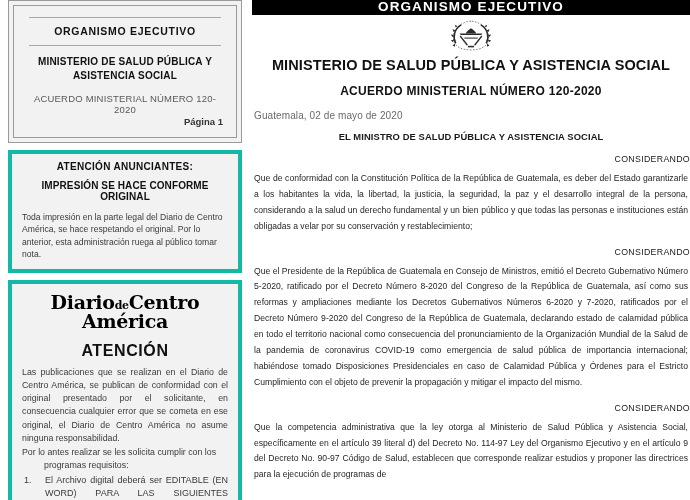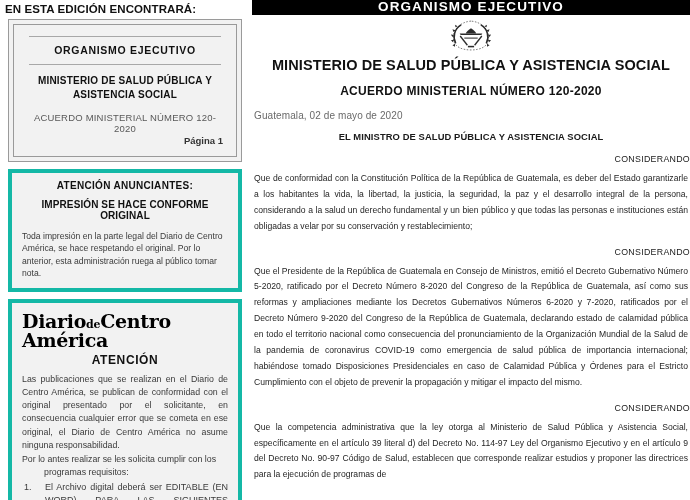--- a/index.html
+++ b/index.html
@@ -113,39 +113,40 @@
   }
   .t-body-small {
     font-size: 8.6px;
     line-height: 1.45;
     color: #3a3a3a;
     padding-top: 9px;
     text-align: left;
   }
 
   .masthead {
-    text-align: left;
+    text-align: center;
     font-family: "DejaVu Serif", serif;
     font-weight: bold;
     font-size: 19px;
     letter-spacing: -0.3px;
     color: #000;
     padding: 2px 0 1px 0;
     line-height: 1;
   }
   .masthead .sm {
     font-size: 11px;
   }
   .t-atencion {
     text-align: center;
-    font-size: 12px;
+    font-size: 16px;
     font-weight: bold;
     letter-spacing: 0.6px;
     color: #111;
     padding: 2px 0 0 0;
+    margin-top: 8px;
   }
   .t-justify {
     font-size: 8.8px;
     line-height: 1.5;
     color: #3a3a3a;
     text-align: justify;
     padding-top: 6px;
   }
   .t-req-intro {
     font-size: 8.8px;
@@ -258,21 +259,20 @@
     padding: 7px 2px 0 2px;
   }
 </style>
 </head>
 <body>
 
 <div id="page">
 
   <div id="left-col">
 
-    <div class="edicion-heading">EN ESTA EDICIÓN ENCONTRARÁ:</div>
 
     <div class="panel">
       <div class="panel-inner">
         <div class="rule"></div>
         <div class="t-organismo">ORGANISMO EJECUTIVO</div>
         <div class="rule"></div>
         <div class="t-ministerio">MINISTERIO DE SALUD PÚBLICA Y ASISTENCIA SOCIAL</div>
         <div class="t-acuerdo">ACUERDO MINISTERIAL NÚMERO 120-2020</div>
         <div class="t-pagina">Página 1</div>
       </div>

